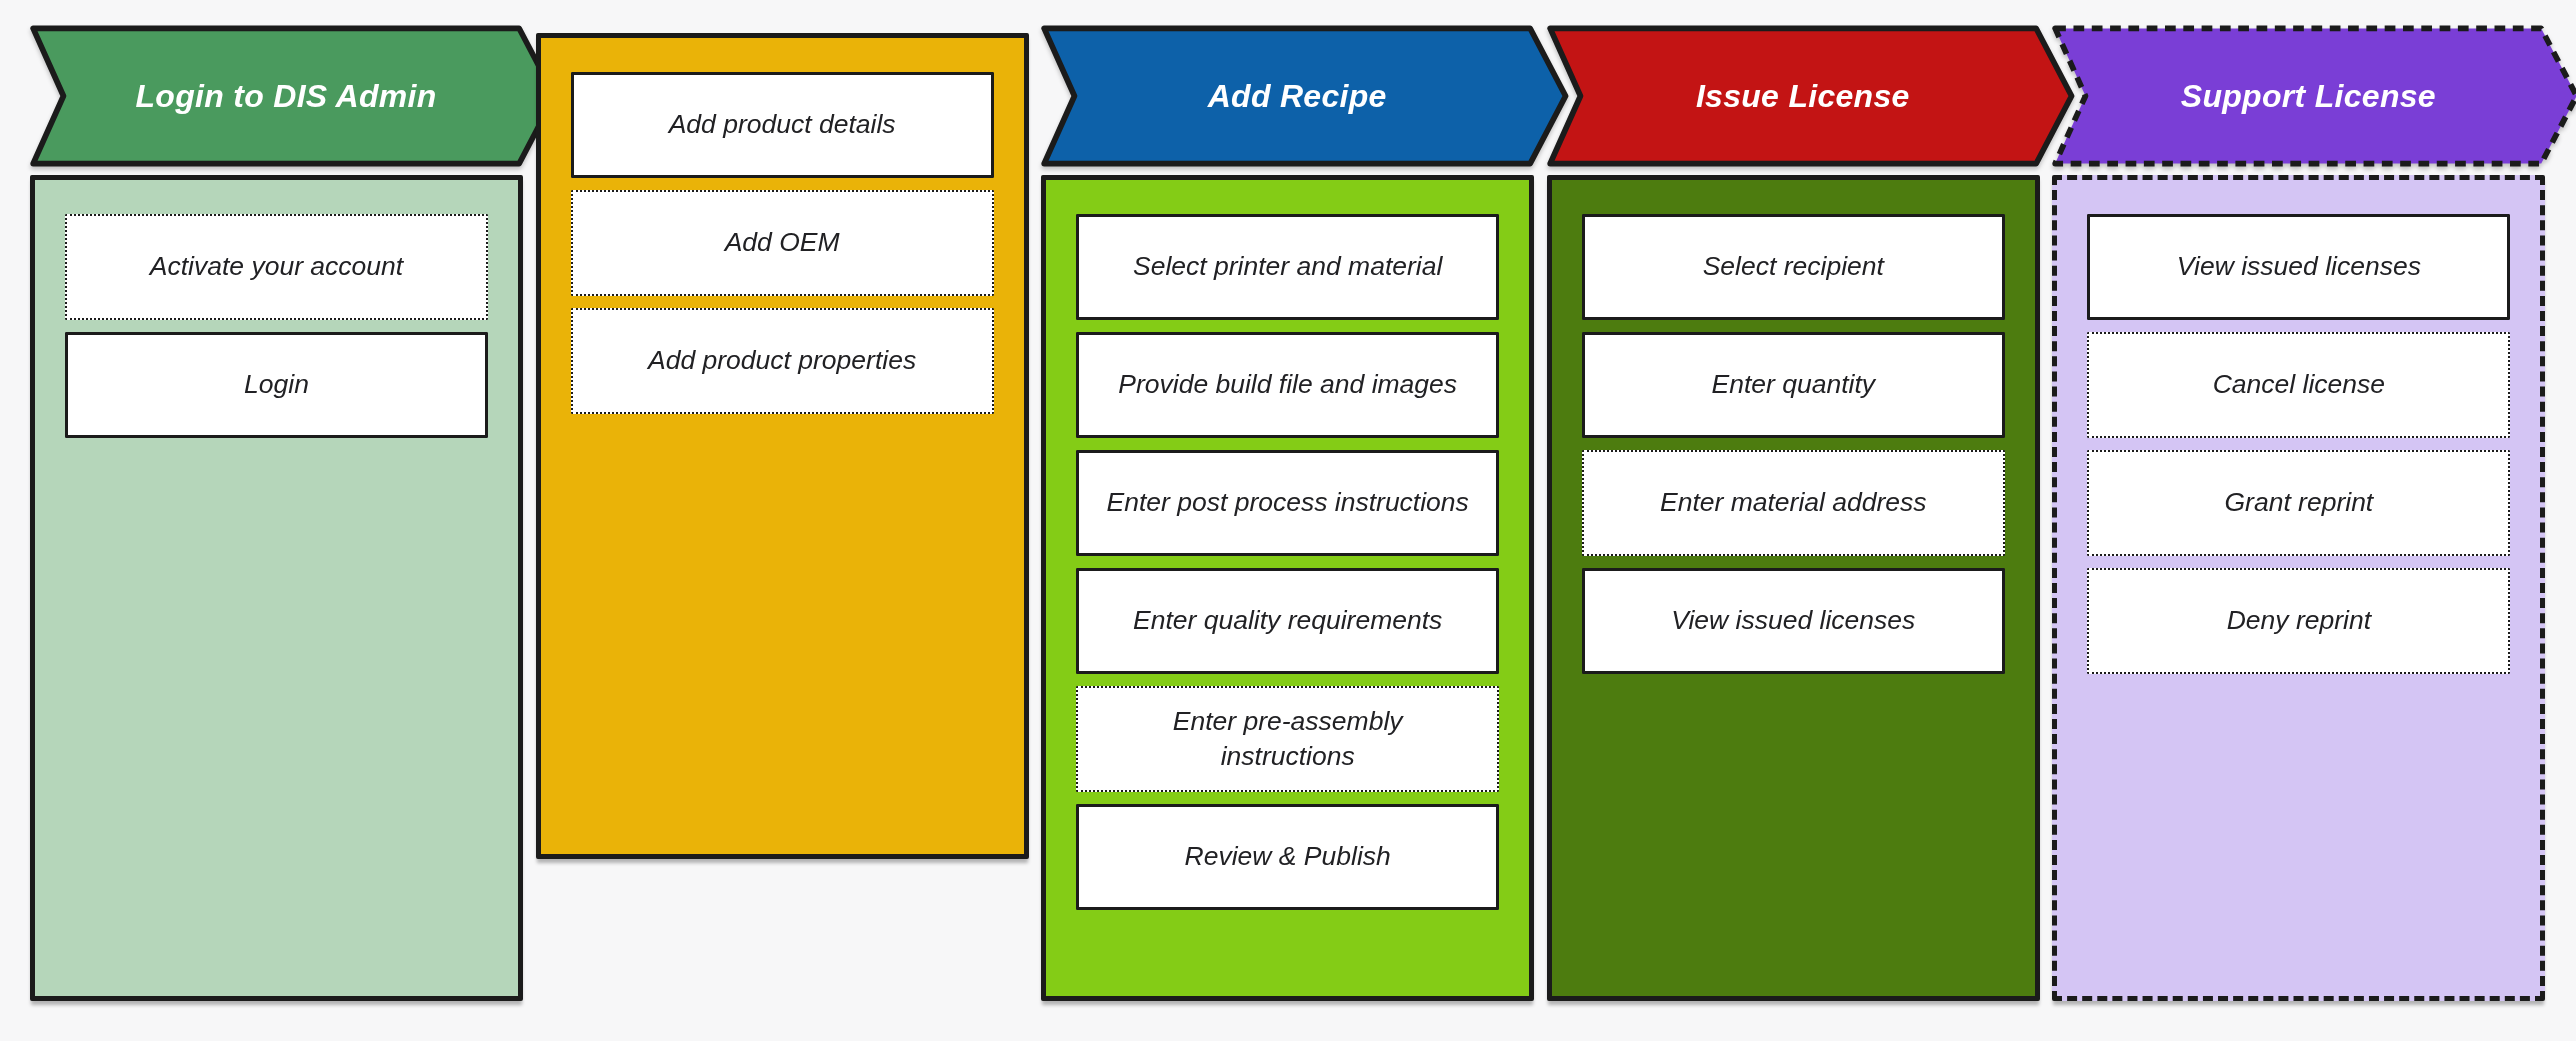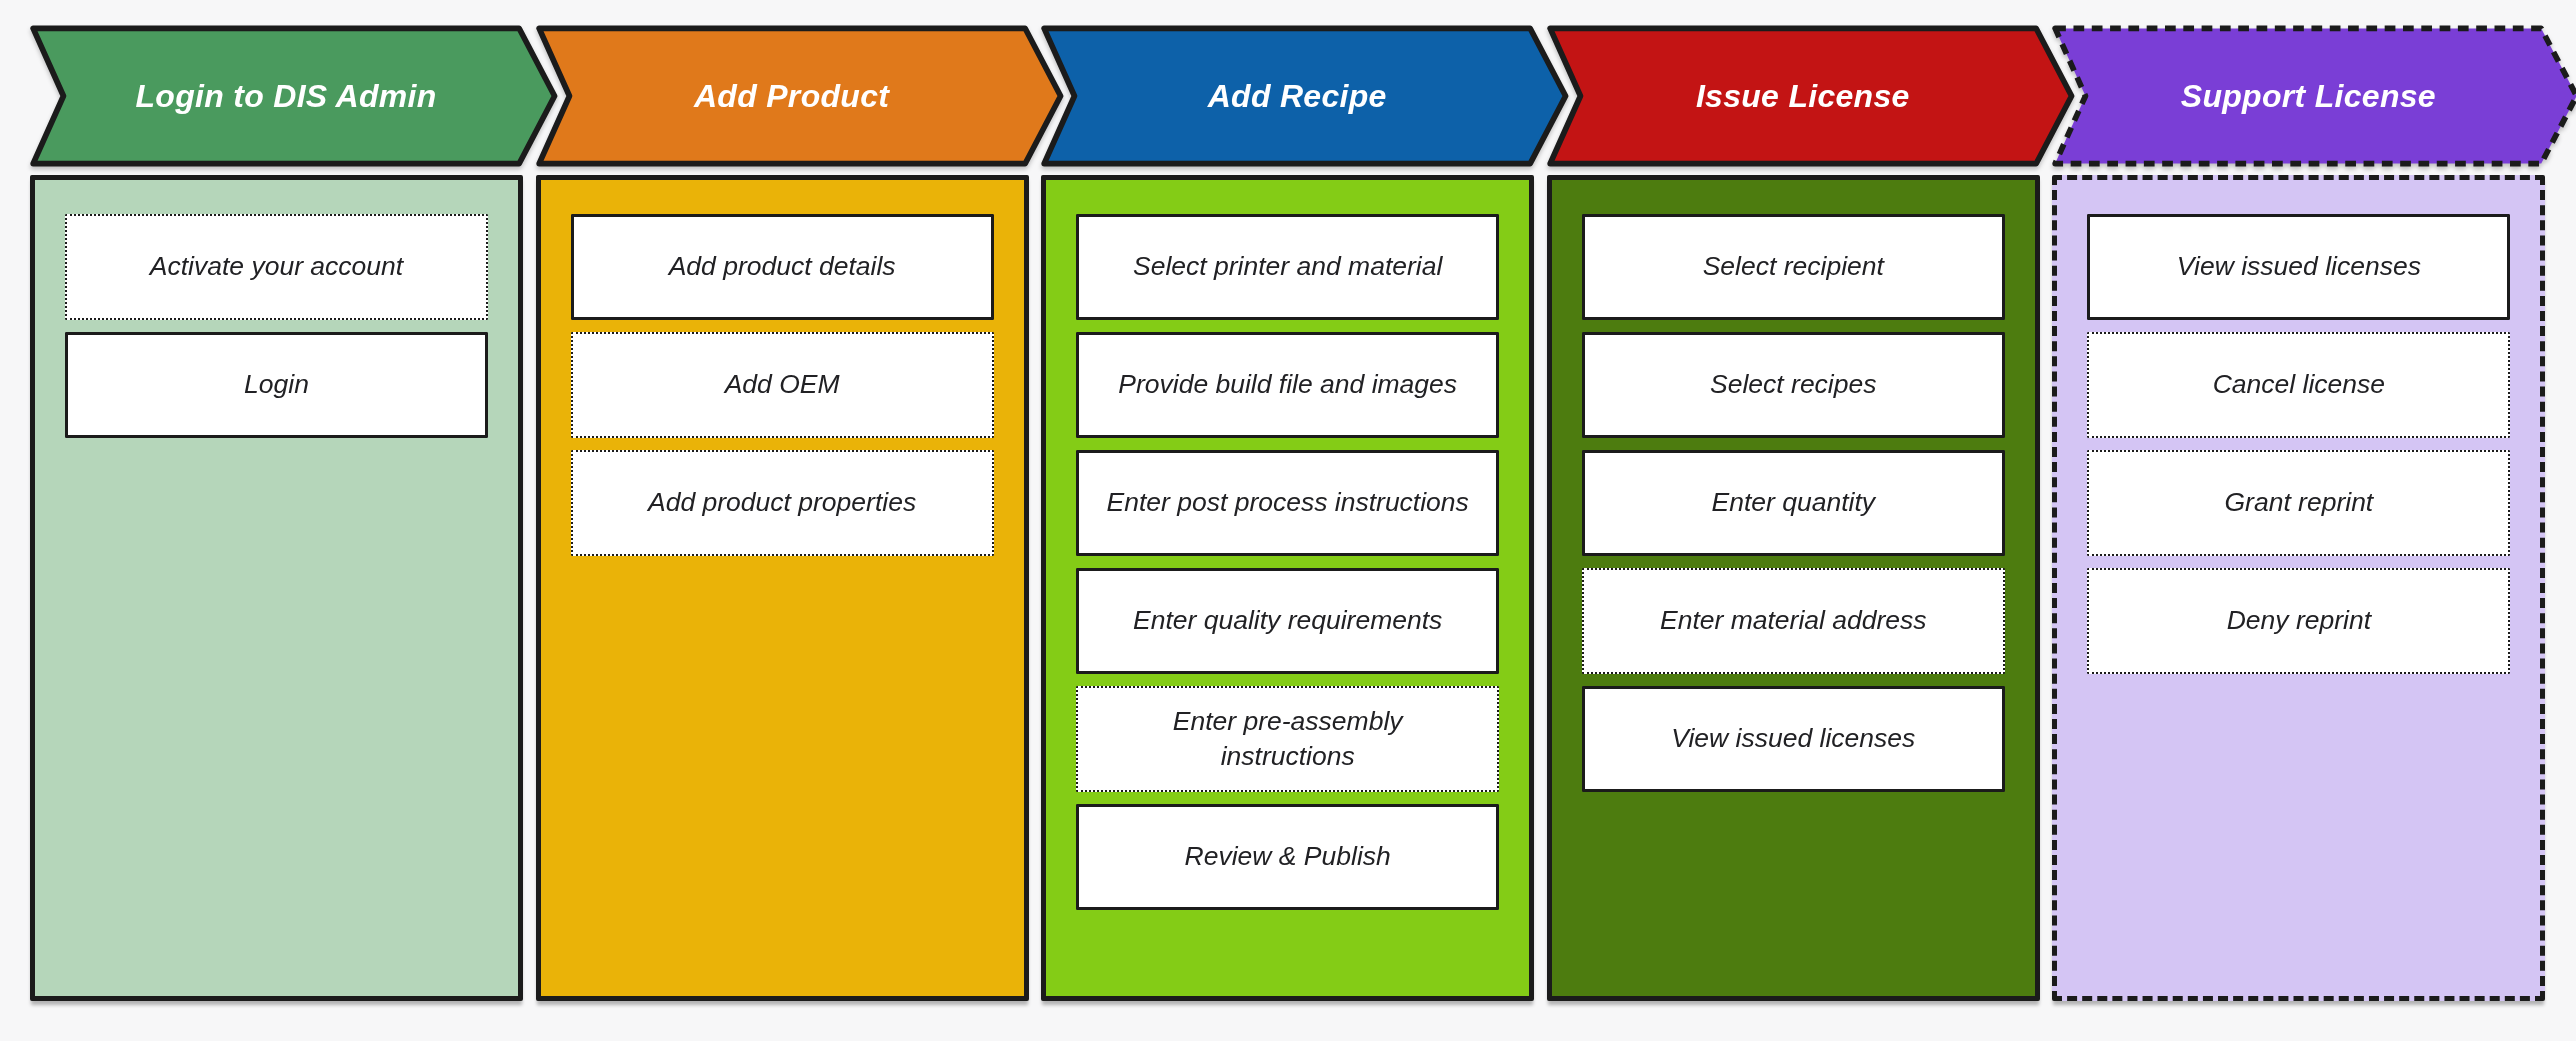--- a/index.html
+++ b/index.html
@@ -91,26 +91,20 @@
     <div class="panel" style="background:#b5d6ba">
       <div class="step dotted">
         <span class="step-label">Activate your account</span>
       </div>
       <div class="step solid">
         <span class="step-label">Login</span>
       </div>
     </div>
     </div>
     <div class="column">
-    <div class="header">
-      <svg class="header-shape" width="529" height="142" viewBox="0 0 838 224">
-        <polygon points="5,5 775,5 831,112 775,219 5,219 53,112" fill="#e0791b" stroke="#1b1b1b" stroke-width="9" stroke-linejoin="round"></polygon>
-      </svg>
-      <div class="header-label">Add Product</div>
-    </div>
     <div class="panel" style="background:#eab308">
       <div class="step solid">
         <span class="step-label">Add product details</span>
       </div>
       <div class="step dotted">
         <span class="step-label">Add OEM</span>
       </div>
       <div class="step dotted">
         <span class="step-label">Add product properties</span>
       </div>
@@ -149,23 +143,20 @@
       <svg class="header-shape" width="529" height="142" viewBox="0 0 838 224">
         <polygon points="5,5 775,5 831,112 775,219 5,219 53,112" fill="#c31414" stroke="#1b1b1b" stroke-width="9" stroke-linejoin="round"></polygon>
       </svg>
       <div class="header-label">Issue License</div>
     </div>
     <div class="panel" style="background:#4d7c0f">
       <div class="step solid">
         <span class="step-label">Select recipient</span>
       </div>
       <div class="step solid">
-        <span class="step-label">Select recipes</span>
-      </div>
-      <div class="step solid">
         <span class="step-label">Enter quantity</span>
       </div>
       <div class="step dotted">
         <span class="step-label">Enter material address</span>
       </div>
       <div class="step solid">
         <span class="step-label">View issued licenses</span>
       </div>
     </div>
     </div>

